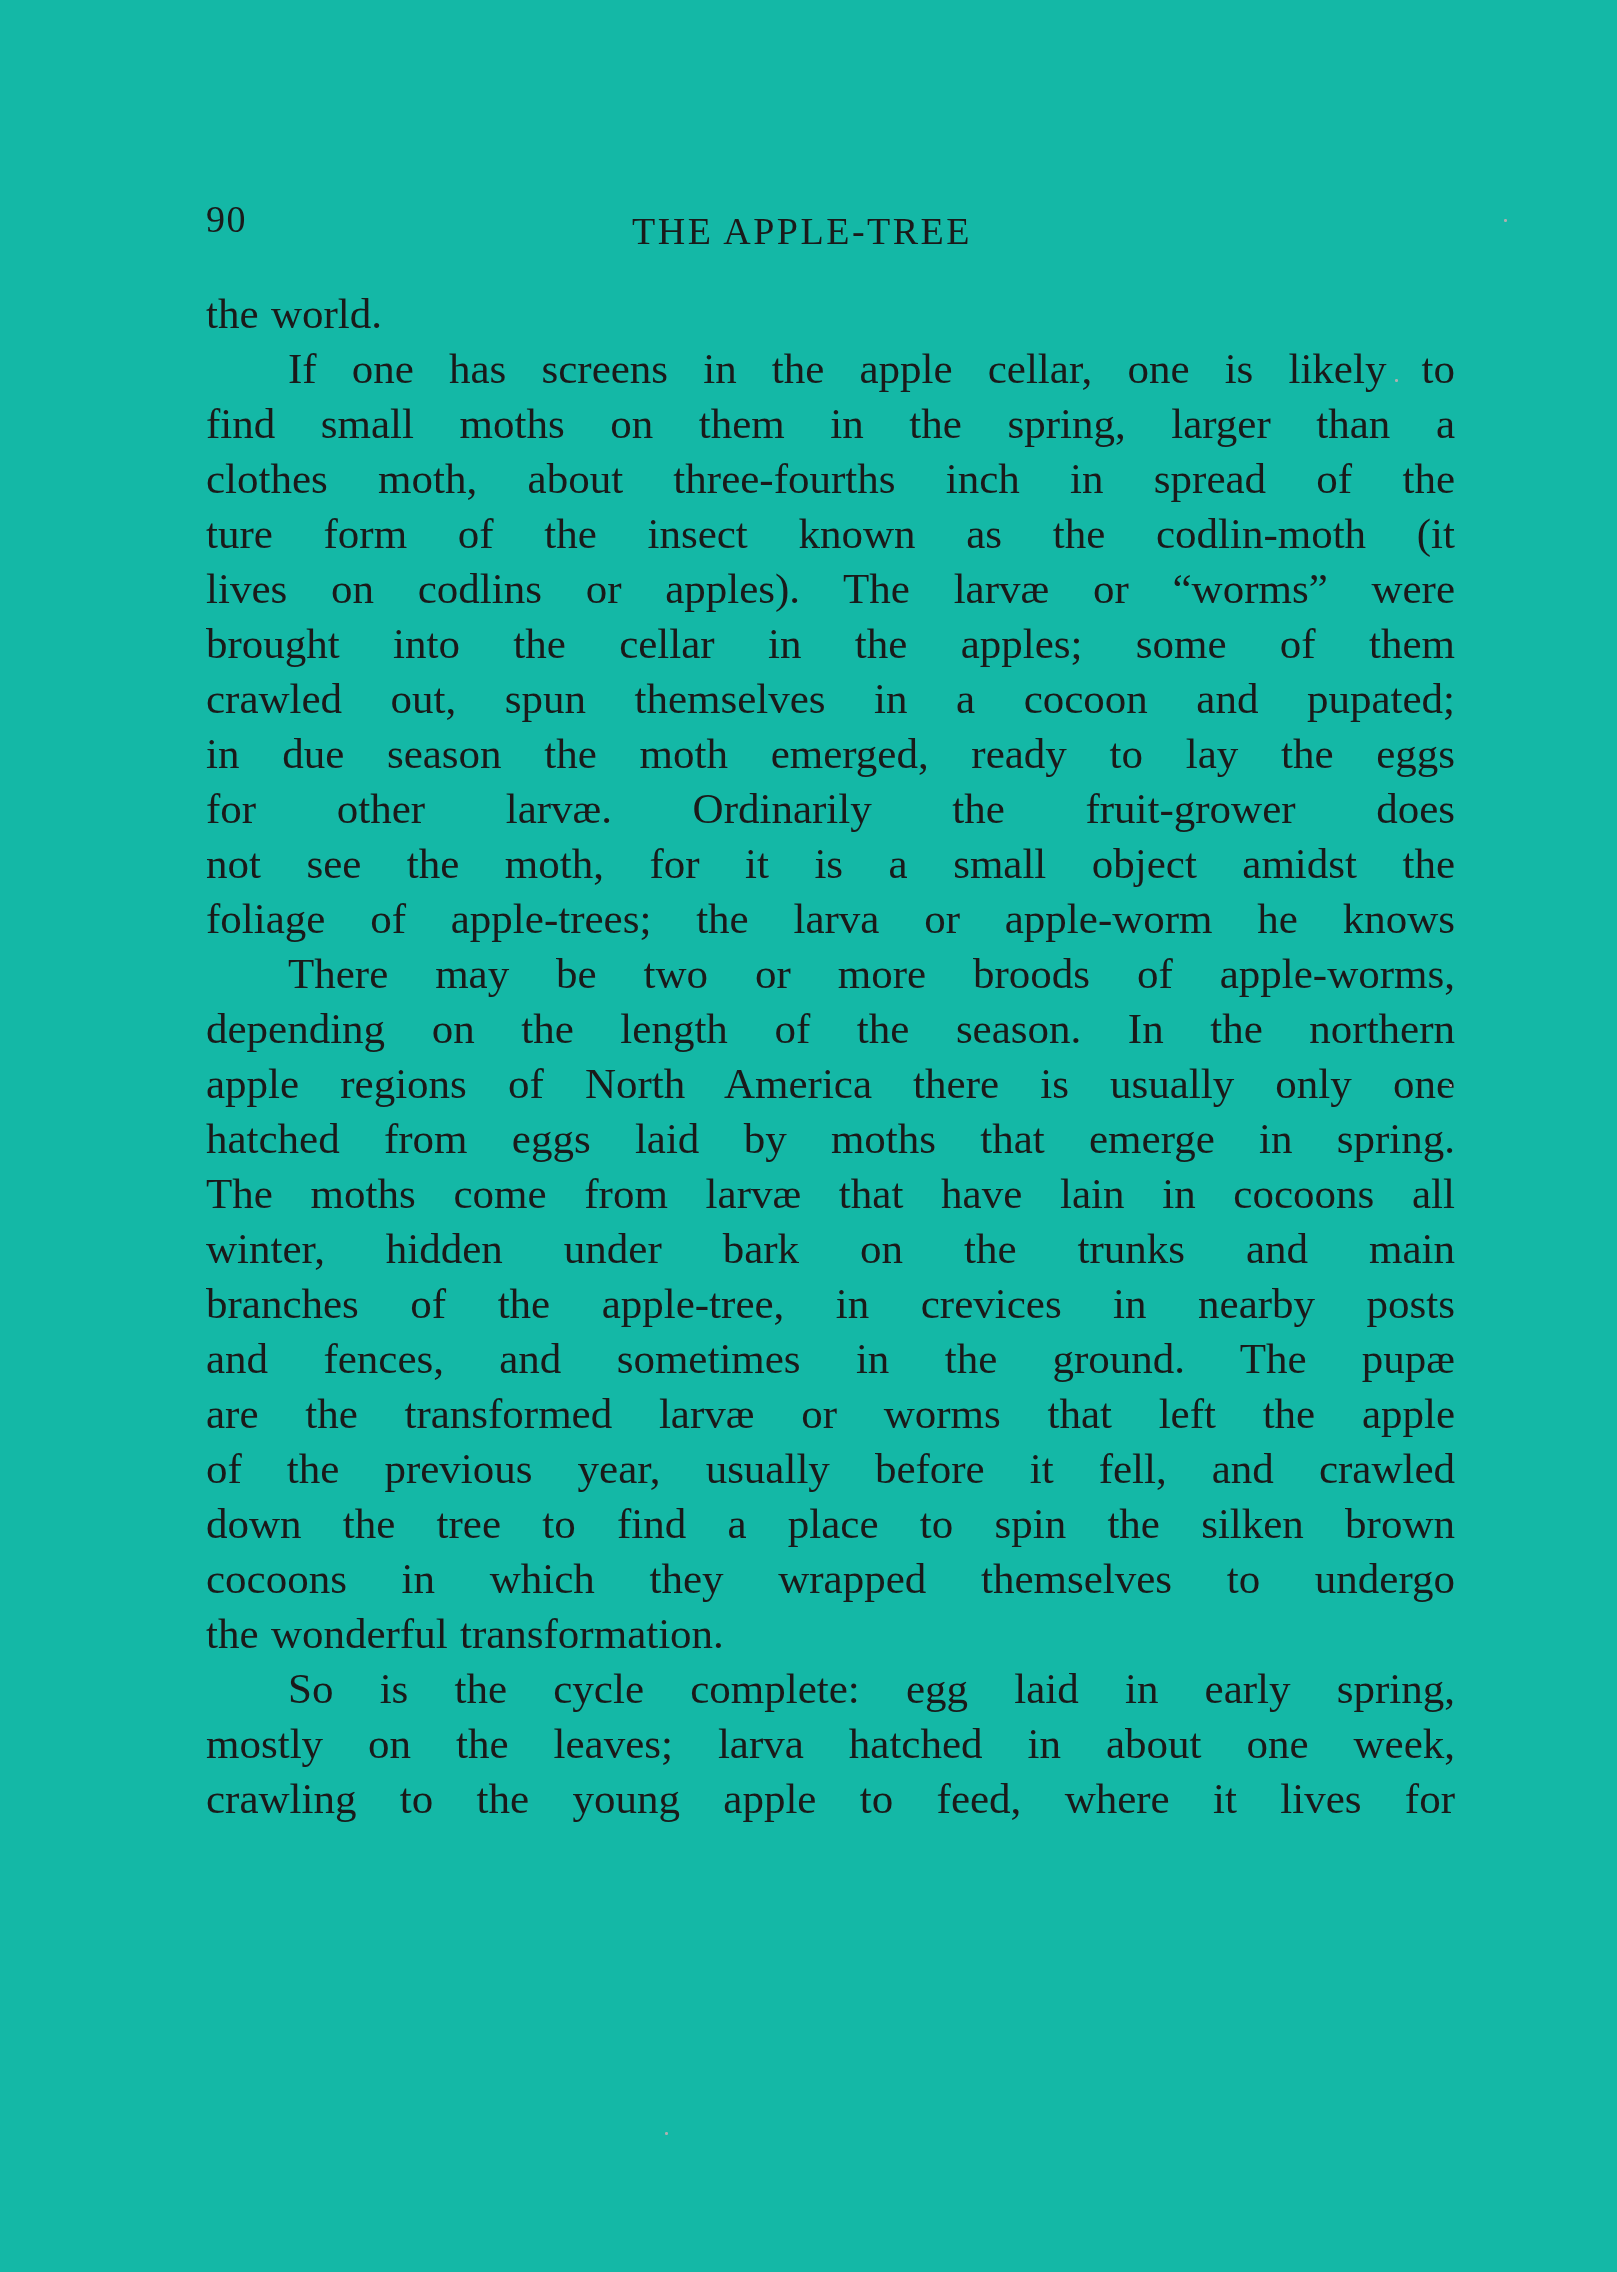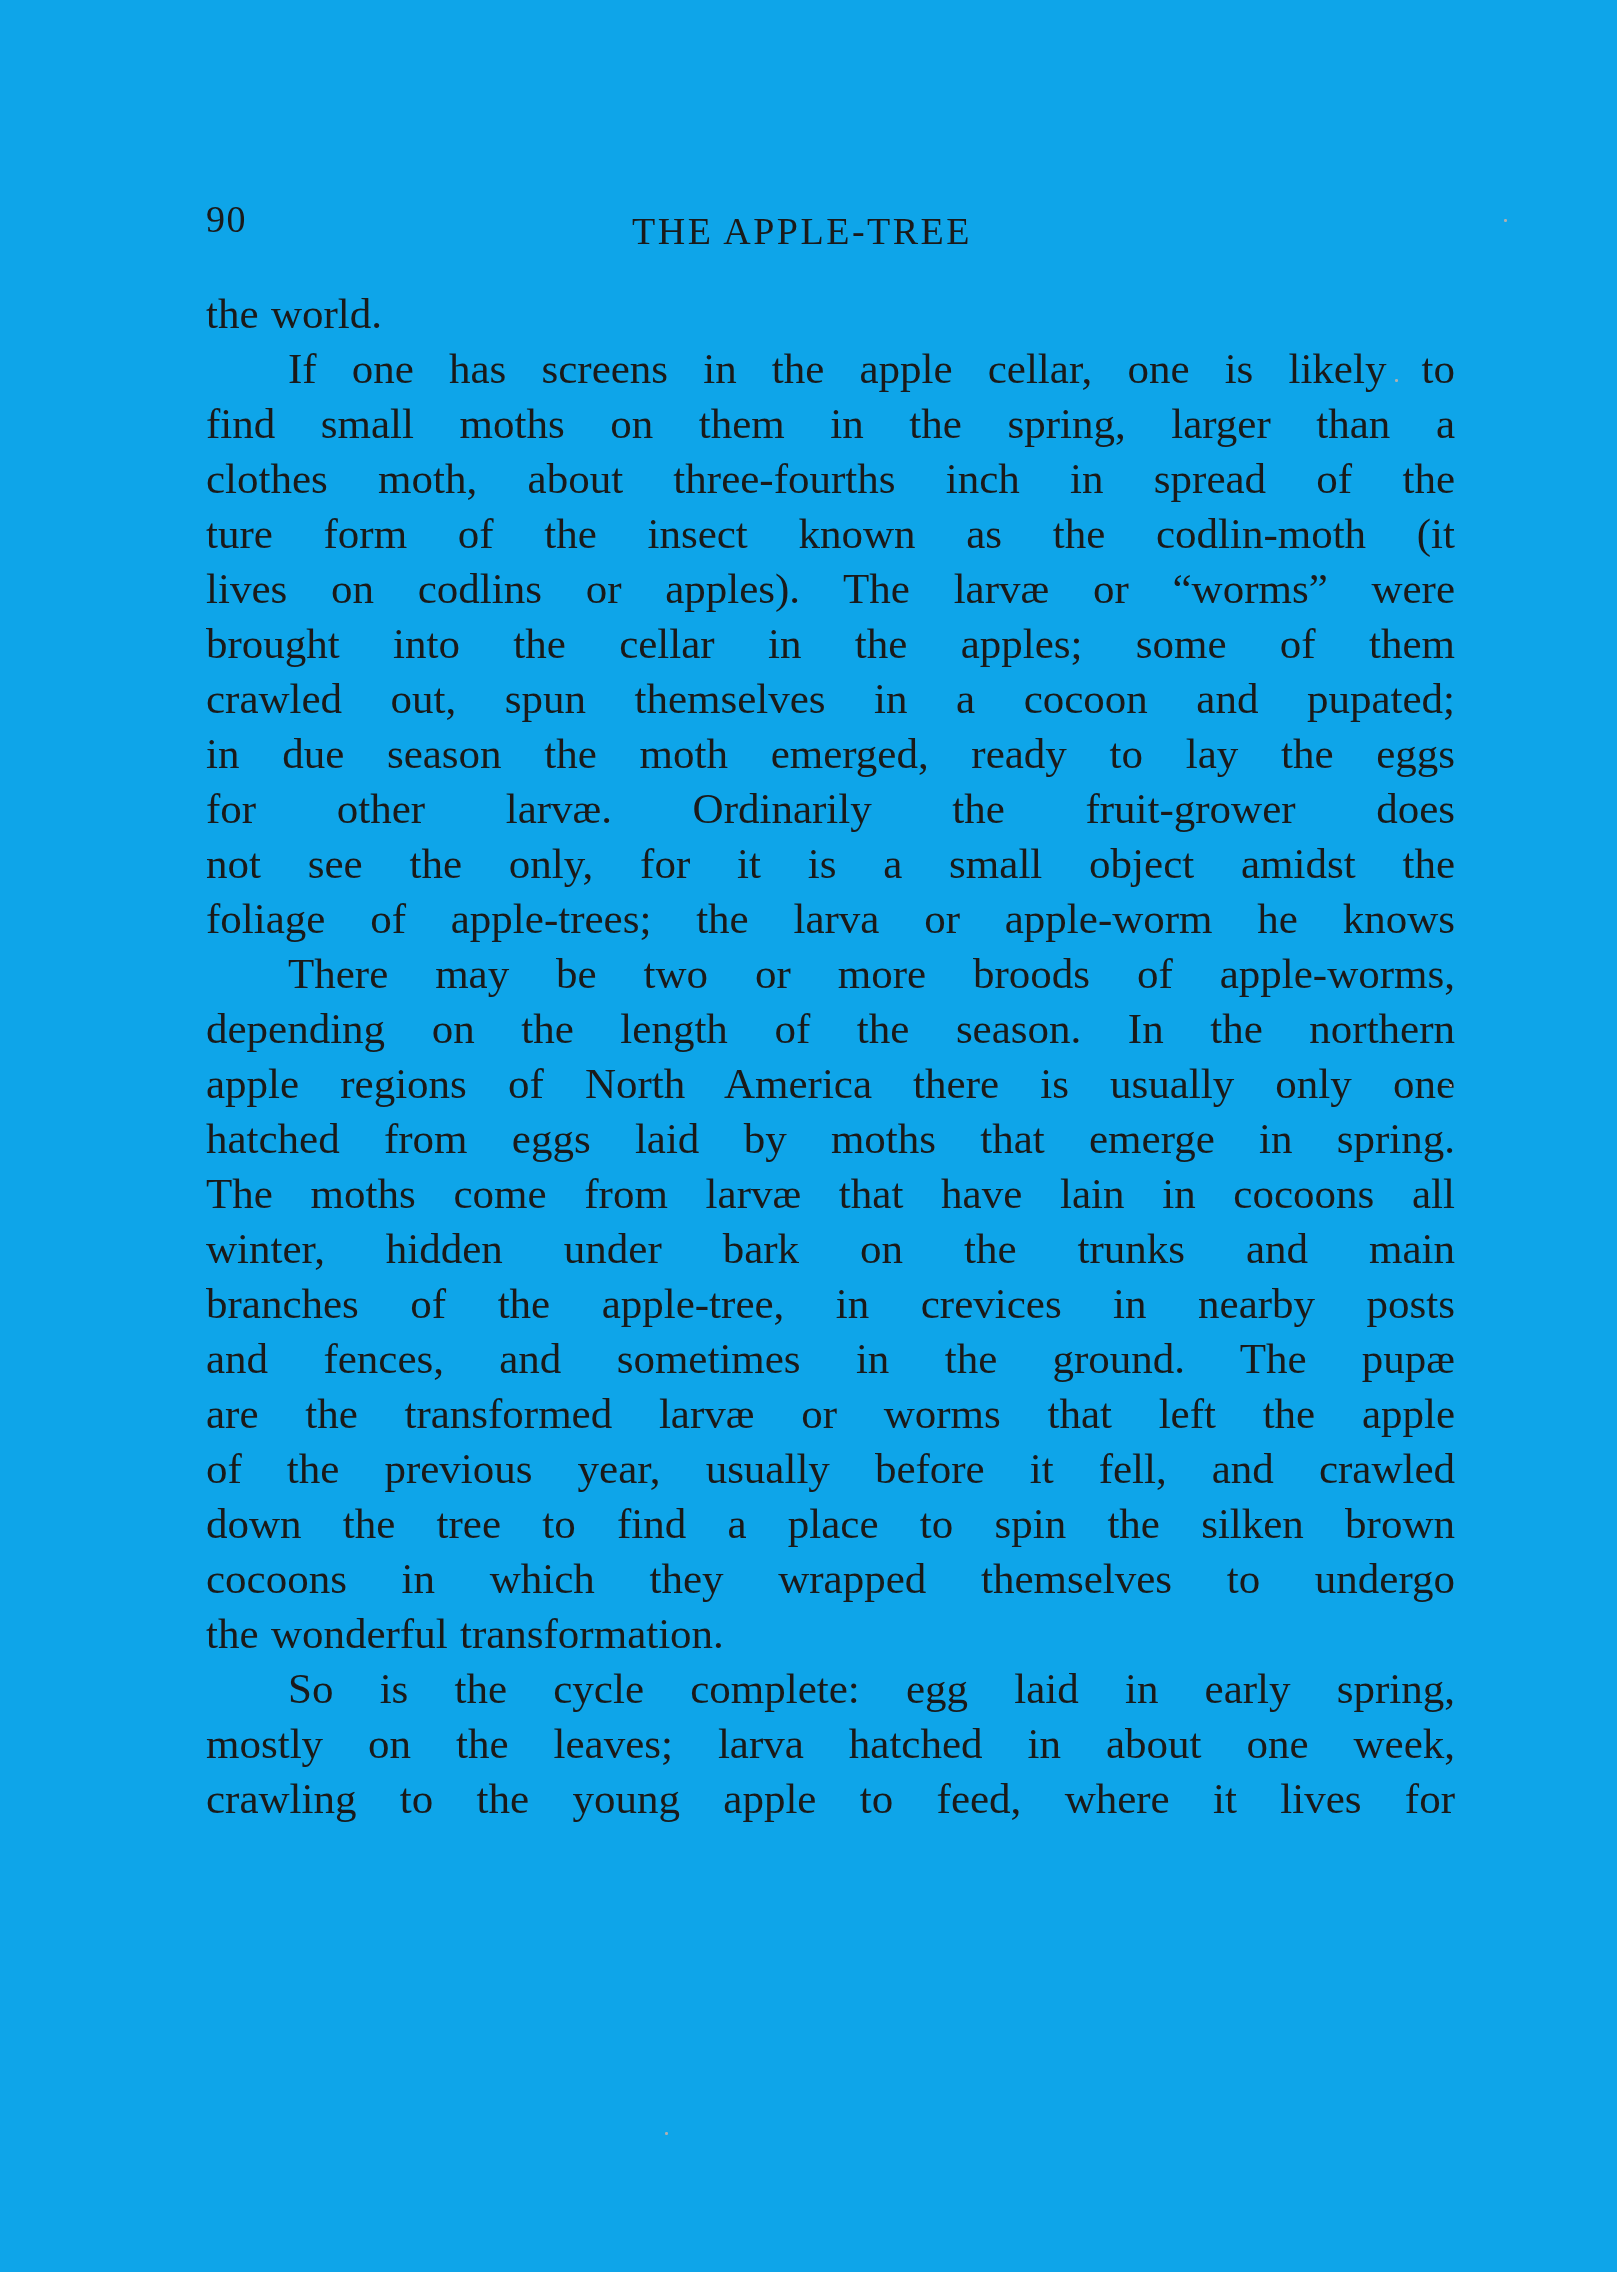--- a/index.html
+++ b/index.html
@@ -14,21 +14,21 @@
       overflow: hidden;
       font-family: "Liberation Serif", "DejaVu Serif", serif;
       color: #1a1a1a;
     }
     .page {
       position: absolute;
       left: 0;
       top: 0;
       width: 1618px;
       height: 2273px;
-      background: #0ea5e9;
+      background: #14b8a6;
     }
     .running-head {
       position: absolute;
       top: 195px;
       left: 206px;
       width: 1249px;
       height: 49px;
       font-size: 38px;
       line-height: 49px;
       letter-spacing: 1.6px;
@@ -94,21 +94,21 @@
     <div>
       <span class="line indent">If one has screens in the apple cellar, one is likely to</span>
       <span class="line">find small moths on them in the spring, larger than a</span>
       <span class="line">clothes moth, about three-fourths inch in spread of the</span>
       <span class="line">ture form of the insect known as the codlin-moth (it</span>
       <span class="line">lives on codlins or apples).  The larvæ or “worms” were</span>
       <span class="line">brought into the cellar in the apples; some of them</span>
       <span class="line">crawled out, spun themselves in a cocoon and pupated;</span>
       <span class="line">in due season the moth emerged, ready to lay the eggs</span>
       <span class="line">for other larvæ.  Ordinarily the fruit-grower does</span>
-      <span class="line">not see the only, for it is a small object amidst the</span>
+      <span class="line">not see the moth, for it is a small object amidst the</span>
       <span class="line">foliage of apple-trees; the larva or apple-worm he knows</span>
     </div>
 
     <div>
       <span class="line indent">There may be two or more broods of apple-worms,</span>
       <span class="line">depending on the length of the season.  In the northern</span>
       <span class="line">apple regions of North America there is usually only one</span>
       <span class="line">hatched from eggs laid by moths that emerge in spring.</span>
       <span class="line">The moths come from larvæ that have lain in cocoons all</span>
       <span class="line">winter, hidden under bark on the trunks and main</span>

